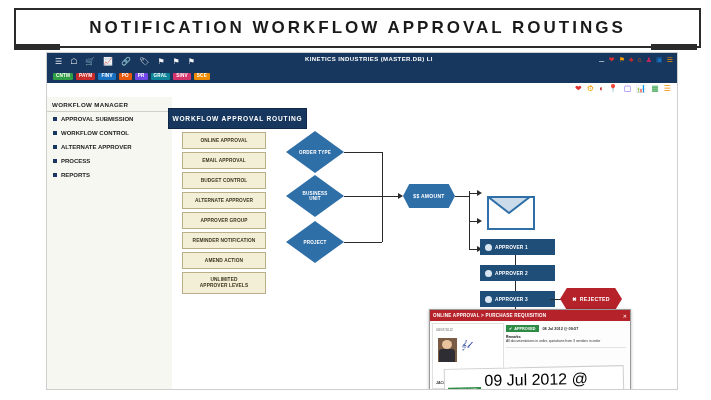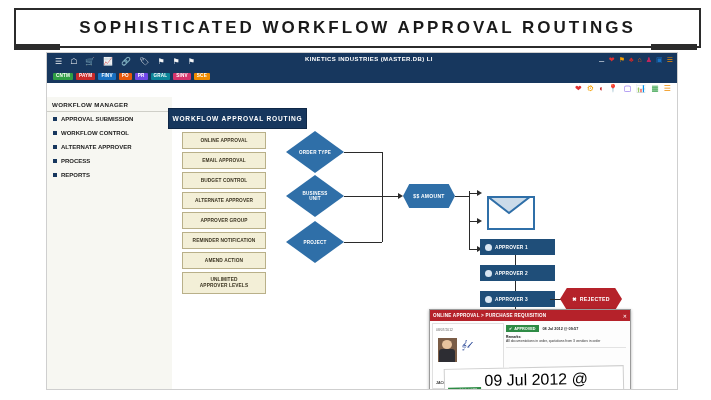--- a/index.html
+++ b/index.html
@@ -101,21 +101,21 @@
   .card2{position:absolute;left:14px;top:46px;width:178px;height:30px;background:#fff;border:1px solid #cfcfcf;transform:rotate(-1.2deg);overflow:hidden;}
   .card2 .r2{display:flex;align-items:center;gap:4px;padding:3px 0 0 3px;}
   .sep{height:1px;background:#e3e3e3;margin:3px 2px;}
 </style>
 </head>
 <body>
 
 <div id="page">
 
   <div class="title-bar">
-    <div class="txt">SOPHISTICATED WORKFLOW APPROVAL ROUTINGS</div>
+    <div class="txt">NOTIFICATION WORKFLOW APPROVAL ROUTINGS</div>
   </div>
   <div class="title-deco-l"></div>
   <div class="title-deco-r"></div>
 
   <div class="app">
 
     <div class="navbar">
       <span class="nicon">☰</span>
       <span class="nicon">☖</span>
       <span class="nicon">🛒</span>

